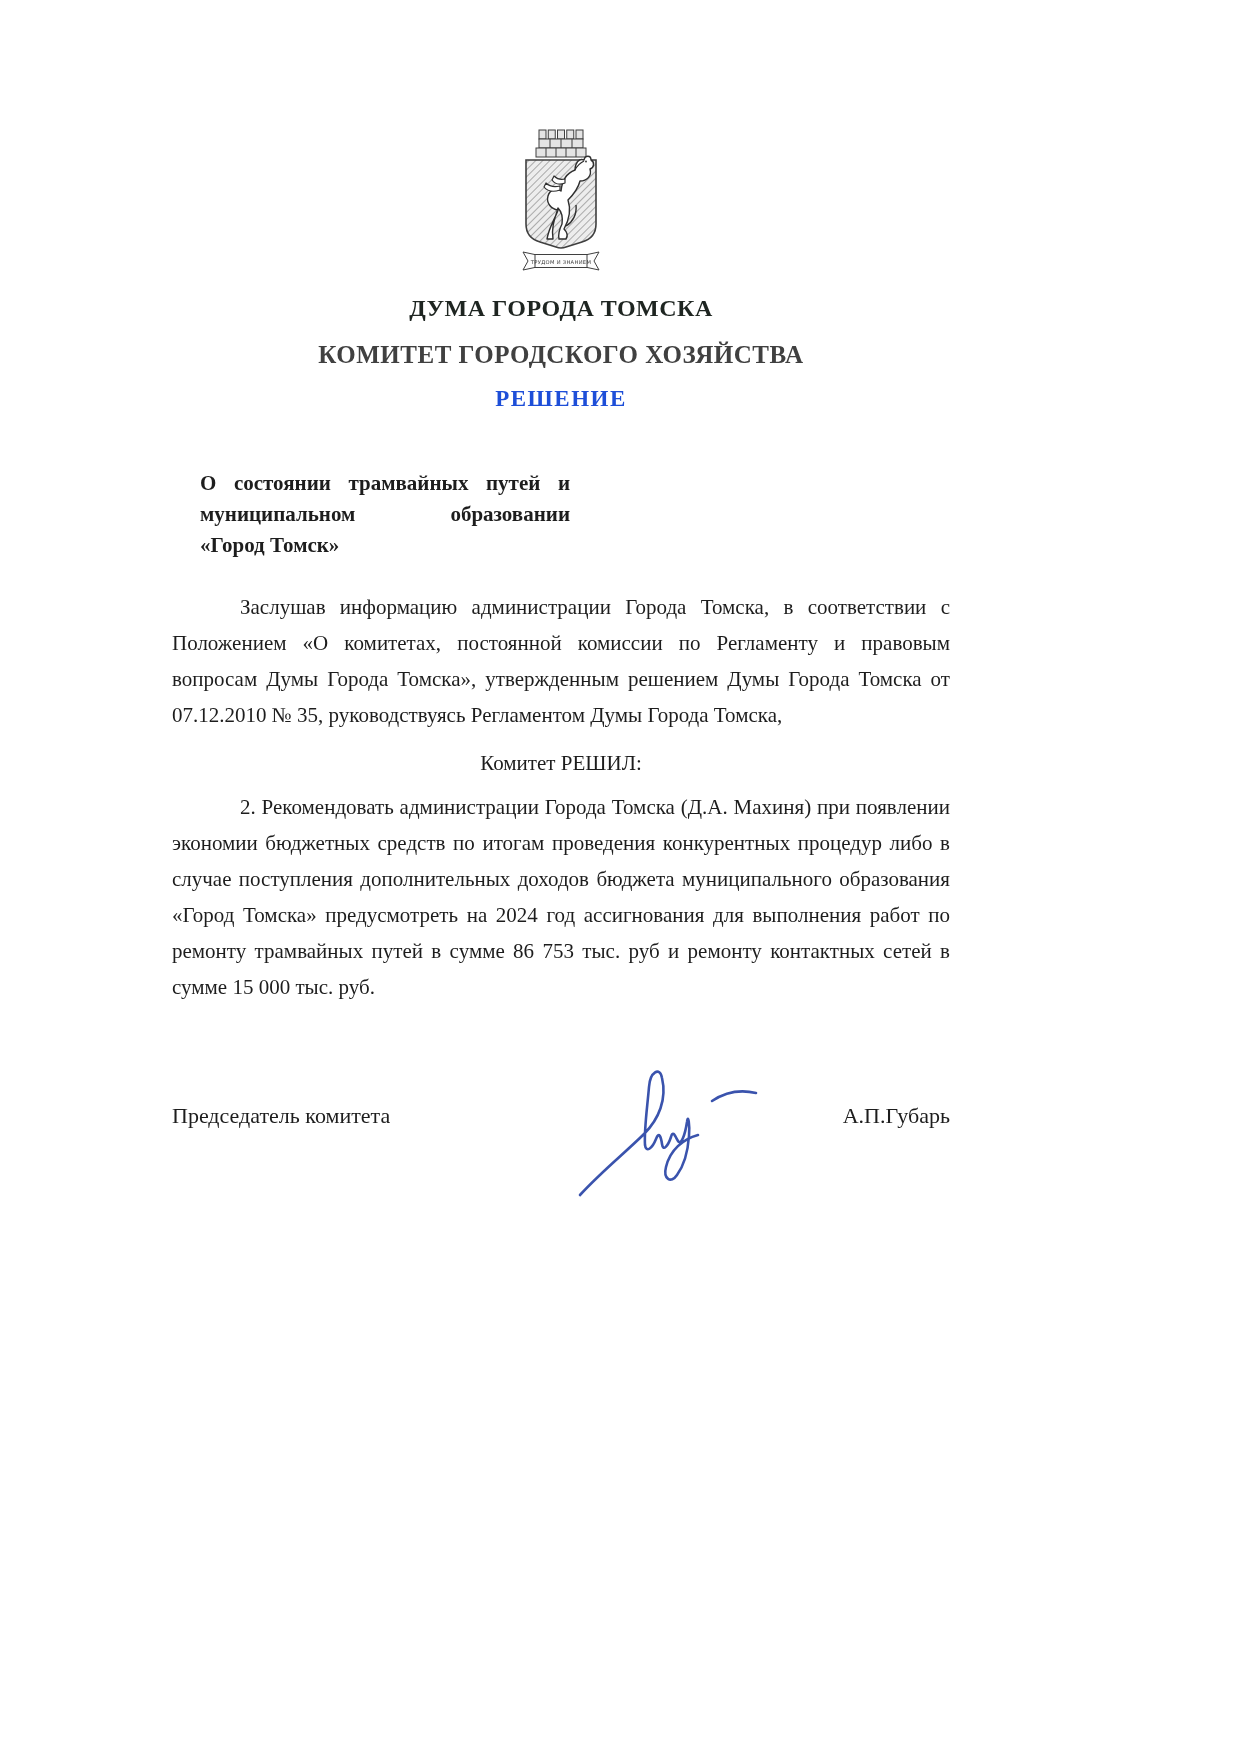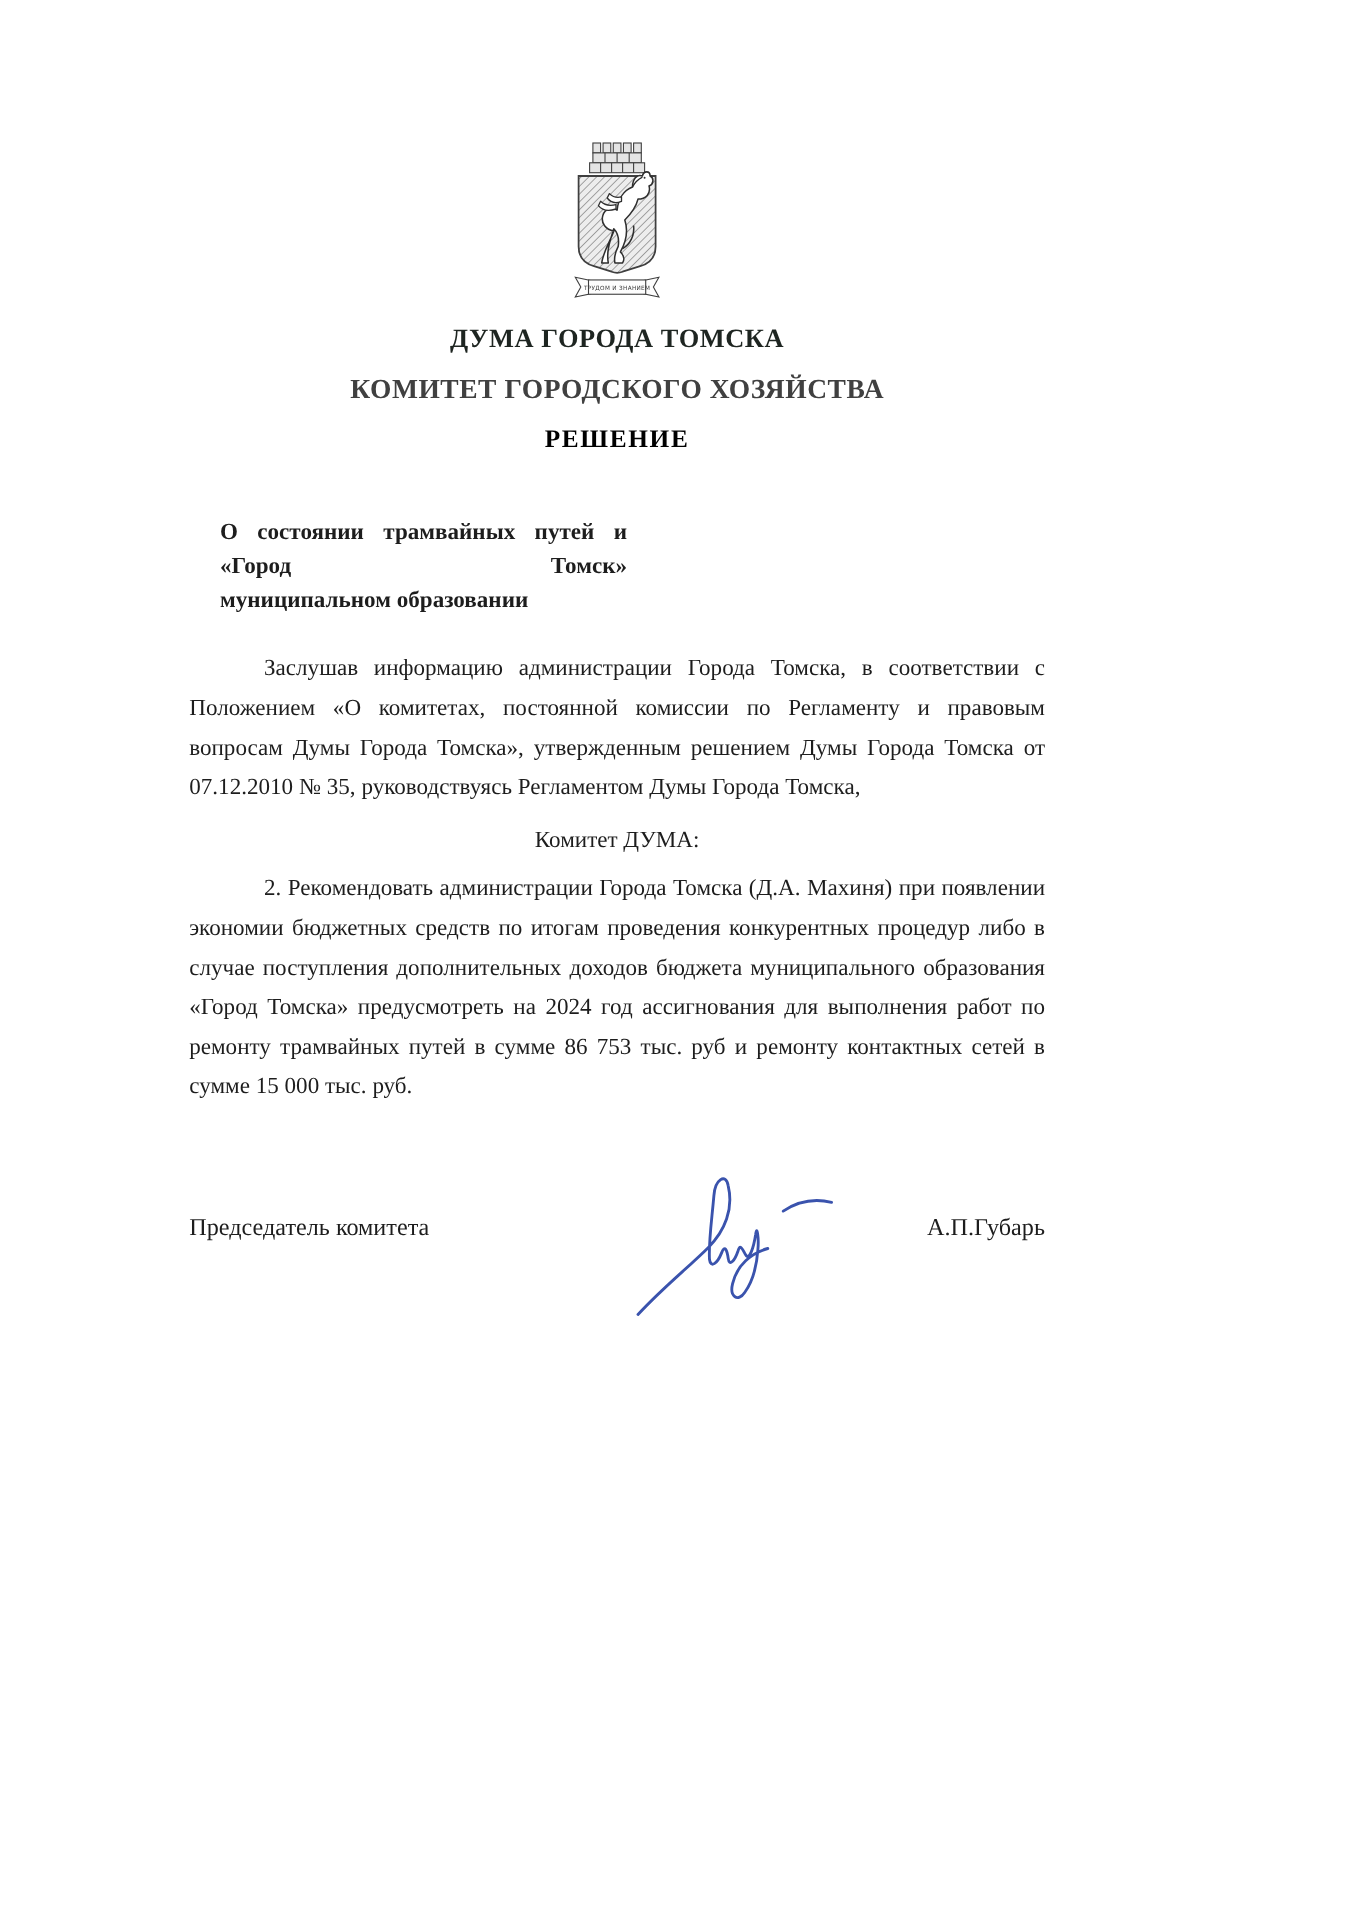--- a/index.html
+++ b/index.html
@@ -38,21 +38,21 @@
     font-weight: bold;
     letter-spacing: 0.5px;
     color: #404040;
   }
   .doc-type {
     margin-top: 16px;
     font-size: 23px;
     line-height: 26px;
     font-weight: bold;
     letter-spacing: 1.5px;
-    color: #000000;
+    color: #1d4ed8;
   }
   .meta-row {
     margin-top: 40px;
     display: flex;
     justify-content: space-between;
     align-items: baseline;
     font-size: 23px;
     line-height: 27px;
   }
   .subject {
@@ -157,27 +157,27 @@
       </svg>
     </div>
     <div class="org-line-1">ДУМА ГОРОДА ТОМСКА</div>
     <div class="org-line-2">КОМИТЕТ ГОРОДСКОГО ХОЗЯЙСТВА</div>
     <div class="doc-type">РЕШЕНИЕ</div>
   </div>
 
 
   <div class="subject">
     <div class="subject-line">О состоянии трамвайных путей и</div>
+    <div class="subject-line">муниципальном образовании</div>
     <div class="subject-line">«Город Томск»</div>
-    <div class="subject-line">муниципальном образовании</div>
   </div>
 
   <p class="body-par preamble">Заслушав информацию администрации Города Томска, в соответствии с Положением «О комитетах, постоянной комиссии по Регламенту и правовым вопросам Думы Города Томска», утвержденным решением Думы Города Томска от 07.12.2010 № 35, руководствуясь Регламентом Думы Города Томска,</p>
 
-  <div class="resolution-heading">Комитет ДУМА:</div>
+  <div class="resolution-heading">Комитет РЕШИЛ:</div>
 
   <div class="items">
     <p class="body-par item">2.&nbsp;Рекомендовать администрации Города Томска (Д.А.&nbsp;Махиня) при появлении экономии бюджетных средств по итогам проведения конкурентных процедур либо в случае поступления дополнительных доходов бюджета муниципального образования «Город Томска» предусмотреть на 2024 год ассигнования для выполнения работ по ремонту трамвайных путей в сумме 86&nbsp;753 тыс. руб и ремонту контактных сетей в сумме 15&nbsp;000 тыс. руб.</p>
   </div>
 
   <div class="sig-row">
     <span class="signer-position">Председатель комитета</span>
 
     <svg class="signature-svg" width="235" height="155" viewBox="0 0 235 155" xmlns="http://www.w3.org/2000/svg">
       <g fill="none" stroke="#3a53ad" stroke-width="2.6" stroke-linecap="round" stroke-linejoin="round">

